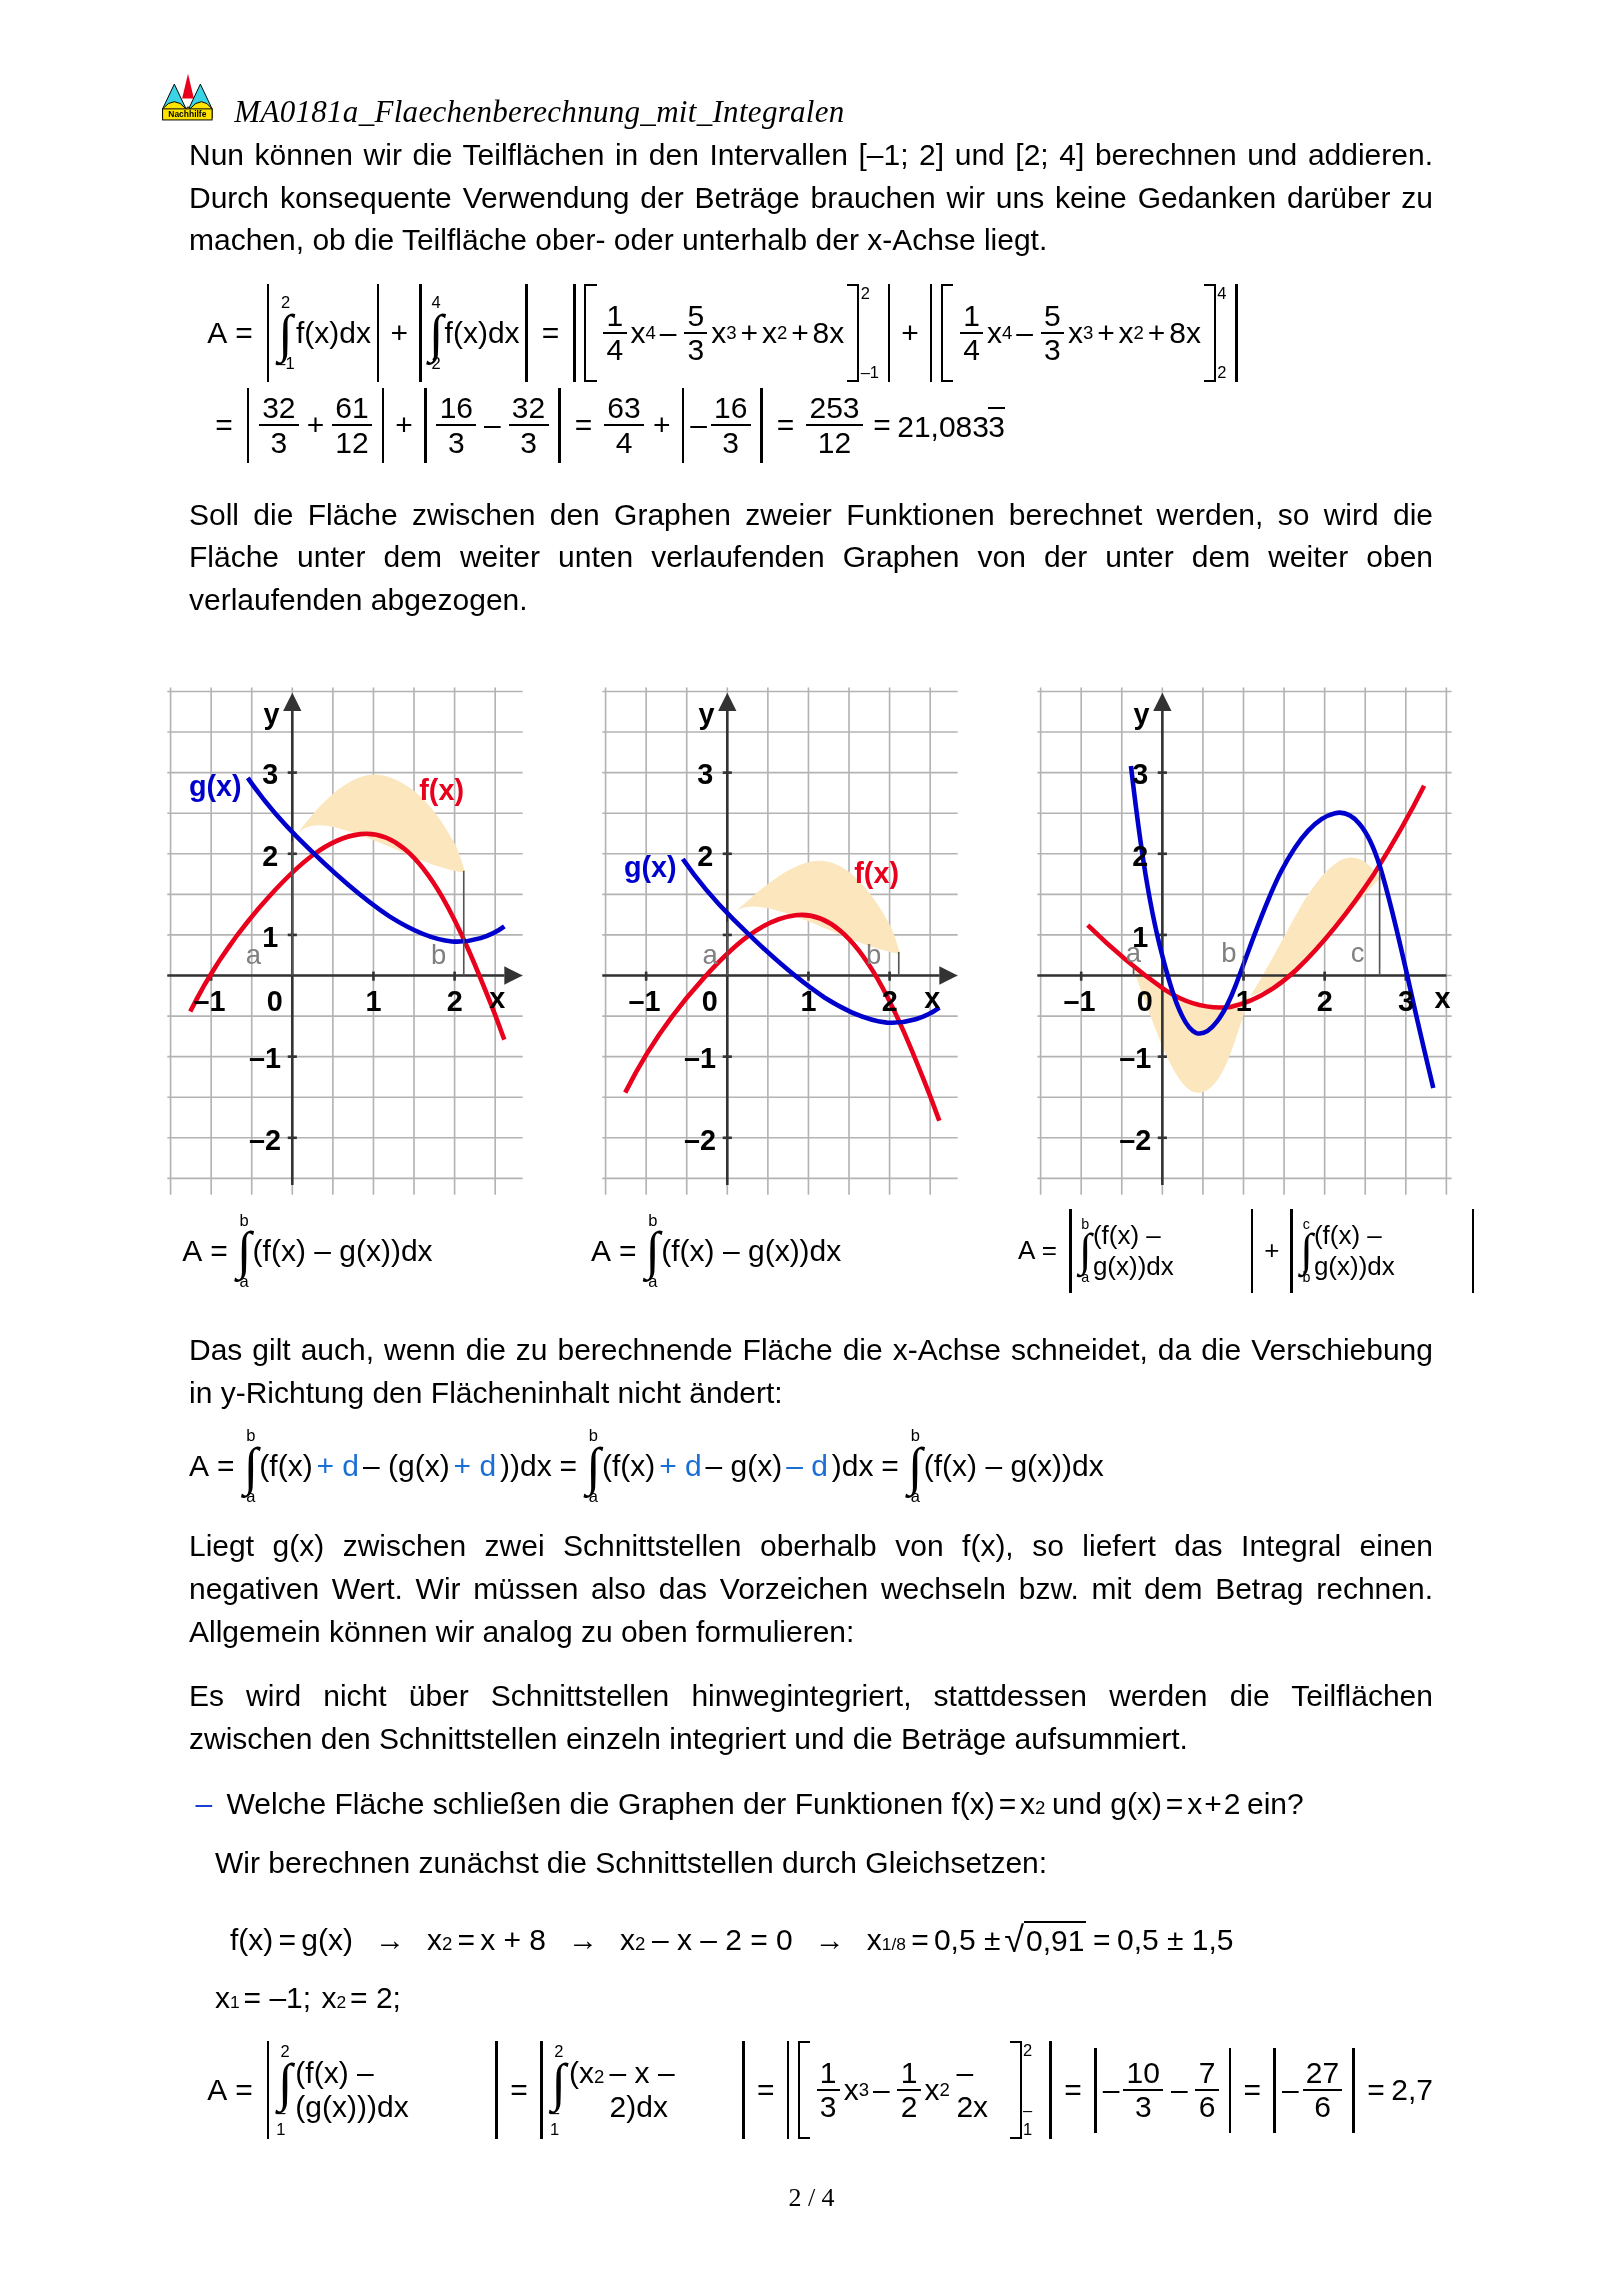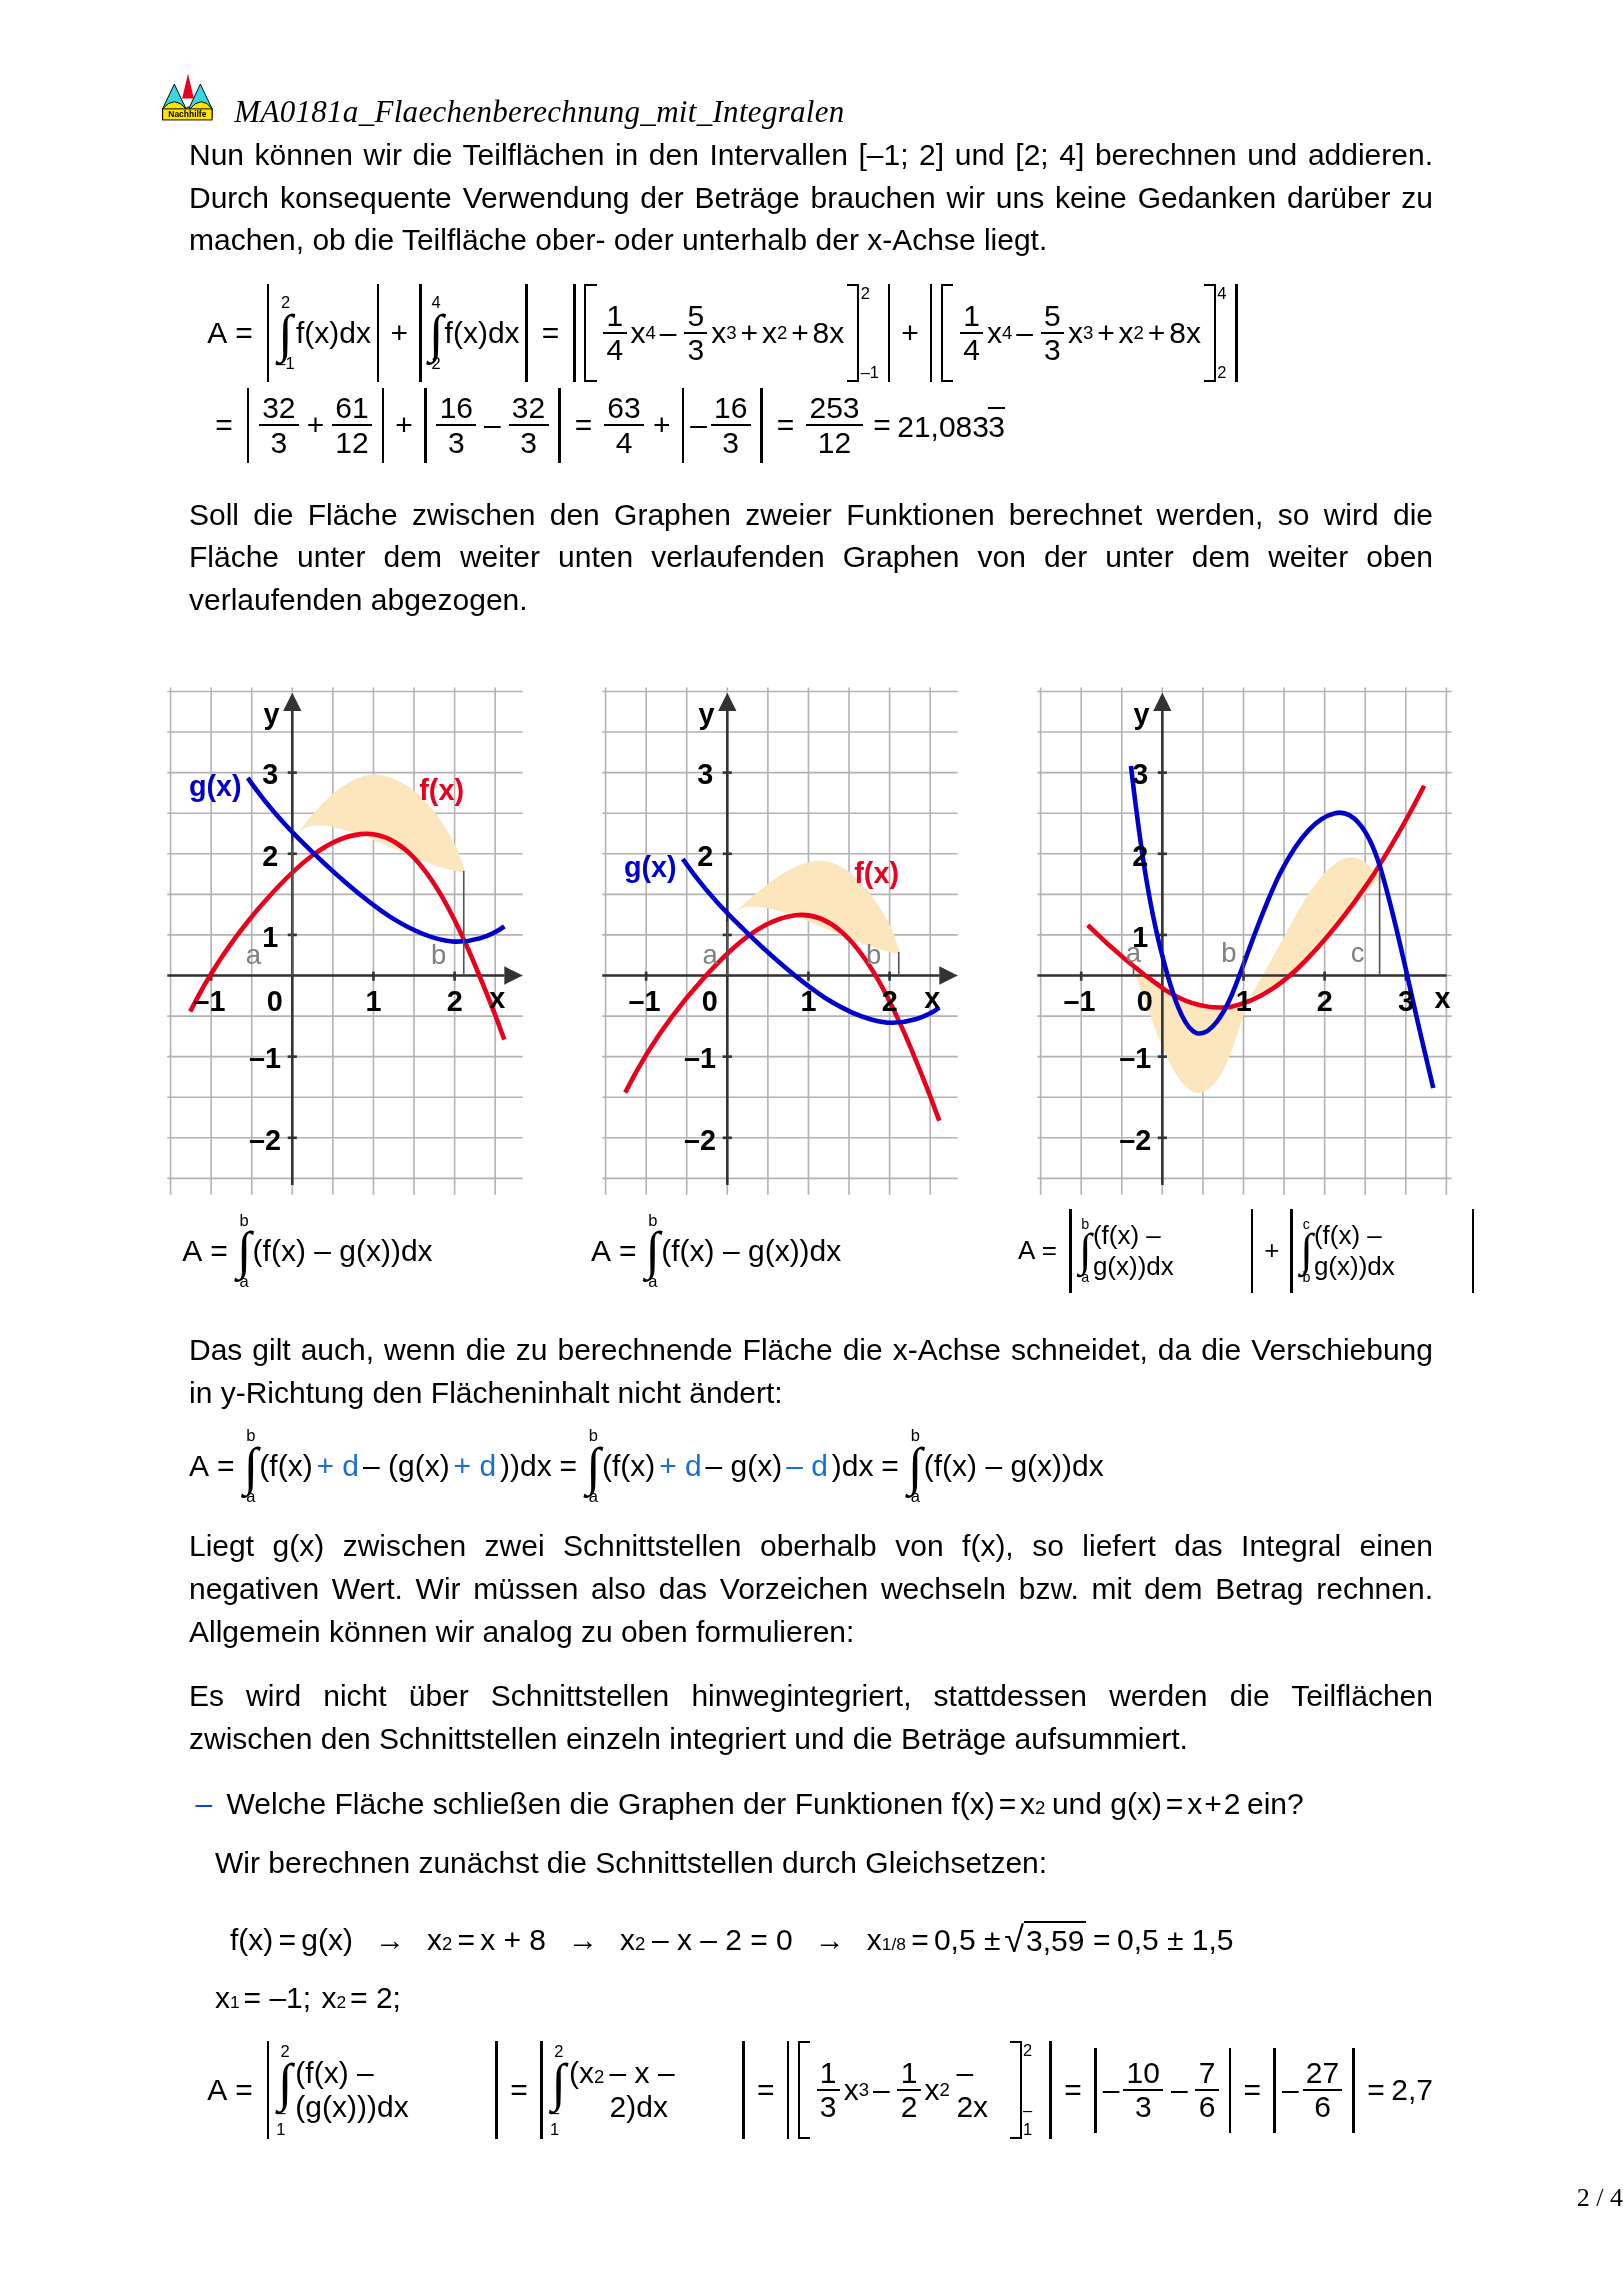--- a/index.html
+++ b/index.html
@@ -64,21 +64,21 @@
 
   .blue { color:#1a6fd4; }
 
   
   .graphs { position:absolute; left:164px; top:681px; width:1309px; display:flex; gap:0; }
   .graph-cell { position:relative; }
   .fmla-row { position:absolute; left:164px; top:1208px; width:1316px; display:flex; }
   .fmla-cell { display:flex; align-items:center; justify-content:flex-start; }
 
   
-  .footer { position:absolute; left:0; top:2183px; width:1623px; text-align:right;
+  .footer { position:absolute; left:0; top:2183px; width:1623px; text-align:center;
             font-family:"Liberation Serif", serif; font-size:26px; }
 
   .bullet-row { display:flex; align-items:flex-start; gap:14.4px; }
   .bullet-dash { color:#1a3fd4; font-size:30px; line-height:1.42; }
 </style>
 </head>
 <body>
 
 <div class="page">
 
@@ -681,21 +681,21 @@
       <span style="margin-left:6.5px">– x – 2 = 0</span>
       <span style="margin:0 22px">→</span>
       <span style="display:inline-flex;align-items:baseline">
         <span>x</span>
           <sub class="idx">1/8</sub>
       </span>
       <span style="margin:0 5.2px">=</span>
       <span>0,5 ±</span>
       <span class="sqrt" style="margin-left:3.9px">
         <span class="rad">√</span>
-          <span class="under">3,59</span>
+          <span class="under">0,91</span>
       </span>
       <span style="margin:0 6.5px">=</span>
       <span>0,5 ± 1,5</span>
     </div>
 
     <div class="math" style="margin-left:26px; height:52px">
       <span style="display:inline-flex;align-items:baseline">
         <span>x</span>
           <sub class="idx">1</sub>
       </span>

